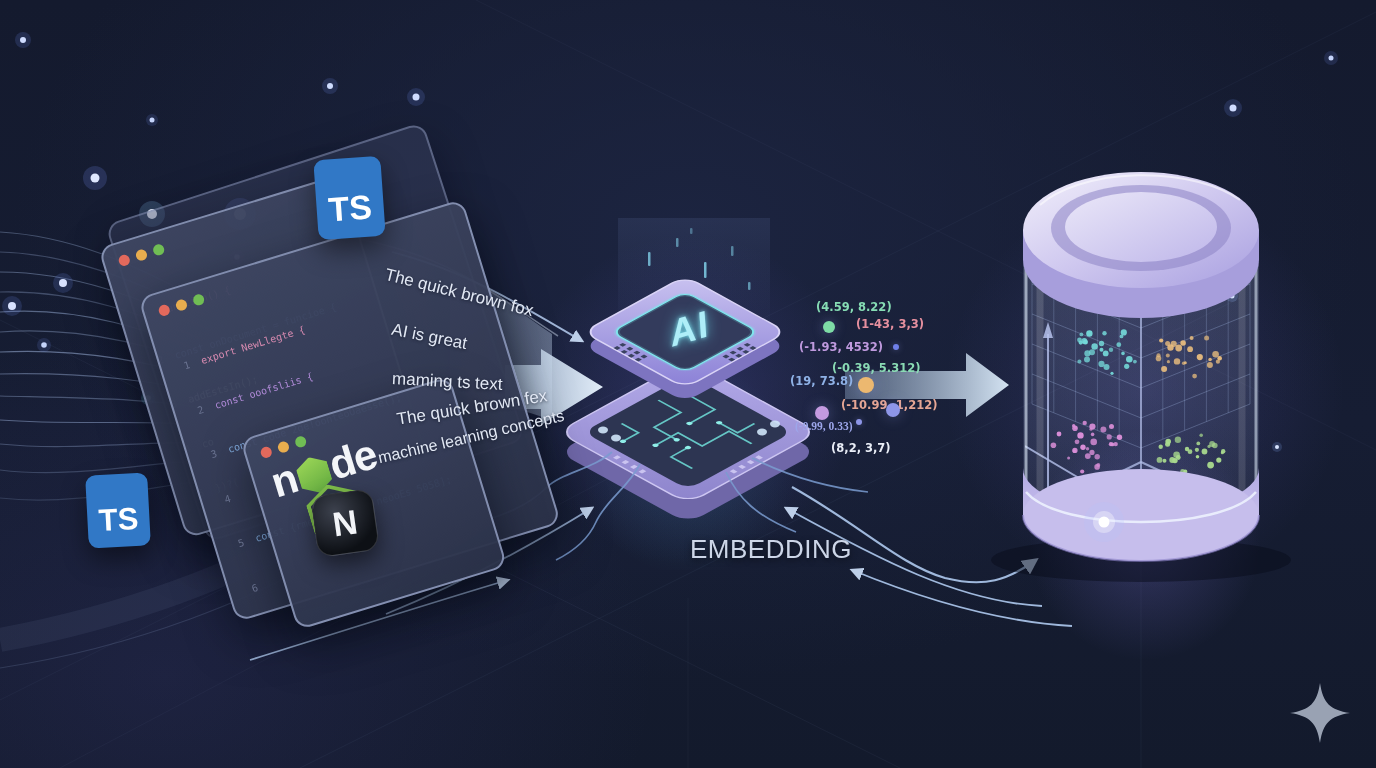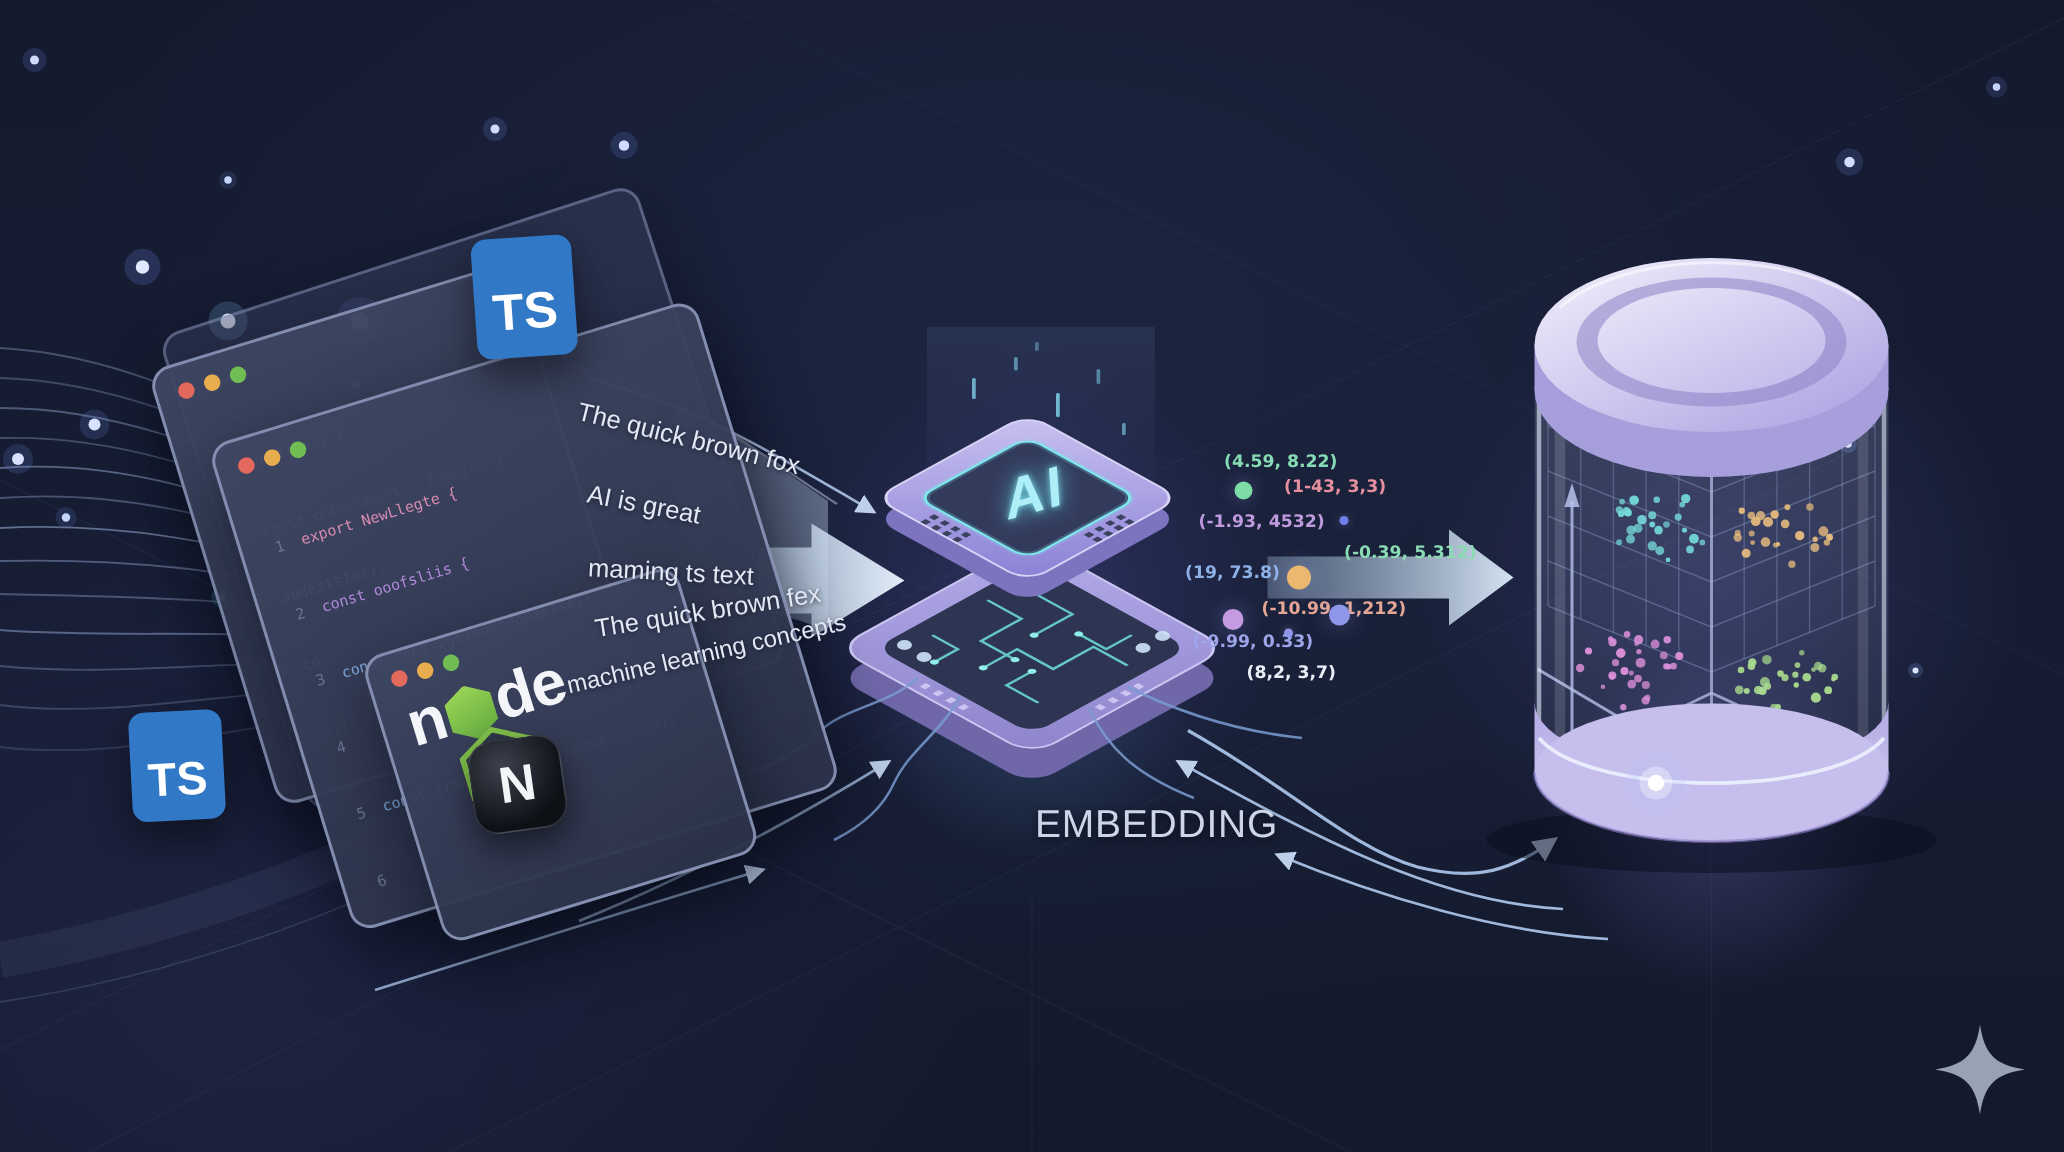--- a/index.html
+++ b/index.html
@@ -591,24 +591,24 @@
 
   <div class="flow-t" style="left:383px;top:283px;transform:rotate(14deg);">The quick brown fox</div>
   <div class="flow-t" style="left:391px;top:327px;transform:rotate(11deg);">AI is great</div>
   <div class="flow-t" style="left:392px;top:372px;transform:rotate(3deg);">maming ts text</div>
   <div class="flow-t" style="left:396px;top:398px;transform:rotate(-9deg);">The quick brown fex</div>
   <div class="flow-t" style="left:376px;top:428px;transform:rotate(-13deg);font-size:16px;">machine learning concepts</div>
 
   <div class="vec-t" style="left: 816px; top: 300px; color: rgb(134, 220, 180);">(4.59, 8.22)</div>
   <div class="vec-t" style="left: 856px; top: 317px; color: rgb(230, 144, 159); text-align: right;">(1-43, 3,3)</div>
   <div class="vec-t" style="left: 799px; top: 340px; color: rgb(191, 154, 222);">(-1.93, 4532)</div>
-  <div class="vec-t" style="left: 896px; top: 361px; color: rgb(138, 219, 180);">(-0.39, 5.312)</div>
+  <div class="vec-t" style="left: 832px; top: 361px; color: rgb(138, 219, 180);">(-0.39, 5.312)</div>
   <div class="vec-t" style="left: 790px; top: 374px; color: rgb(143, 178, 230);">(19, 73.8)</div>
   <div class="vec-t" style="left: 841px; top: 398px; color: rgb(230, 166, 148);">(-10.99, 1,212)</div>
-  <div class="vec-t" style="left: 795px; top: 420px; color: rgb(157, 166, 234);">(-9.99, 0.33)</div>
+  <div class="vec-t" style="left: 795px; top: 420px; color: rgb(157, 166, 234); font-family: Liberation Serif, serif;">(-9.99, 0.33)</div>
   <div class="vec-t" style="left: 831px; top: 441px; color: rgb(233, 237, 246);">(8,2, 3,7)</div>
   <div id="vec-dots">
       <div class="vdot" style="left: 823px; top: 321px; height: 12px; width: 12px; background: rgb(126, 220, 166); box-shadow: rgba(160, 170, 255, 0.35) 0px 0px 12px;"></div>
       <div class="vdot" style="left: 893px; top: 344px; height: 6px; width: 6px; background: rgb(111, 127, 232); box-shadow: rgba(160, 170, 255, 0.35) 0px 0px 6px;"></div>
       <div class="vdot" style="left: 858px; top: 377px; height: 16px; width: 16px; background: rgb(236, 184, 112); box-shadow: rgba(160, 170, 255, 0.35) 0px 0px 16px;"></div>
       <div class="vdot" style="left: 815px; top: 406px; height: 14px; width: 14px; background: rgb(196, 154, 224); box-shadow: rgba(160, 170, 255, 0.35) 0px 0px 14px;"></div>
       <div class="vdot" style="left: 886px; top: 403px; height: 14px; width: 14px; background: rgb(142, 150, 232); box-shadow: rgba(160, 170, 255, 0.35) 0px 0px 14px;"></div>
       <div class="vdot" style="left: 856px; top: 419px; height: 6px; width: 6px; background: rgb(142, 150, 232); box-shadow: rgba(160, 170, 255, 0.35) 0px 0px 6px;"></div>
     </div>
 

